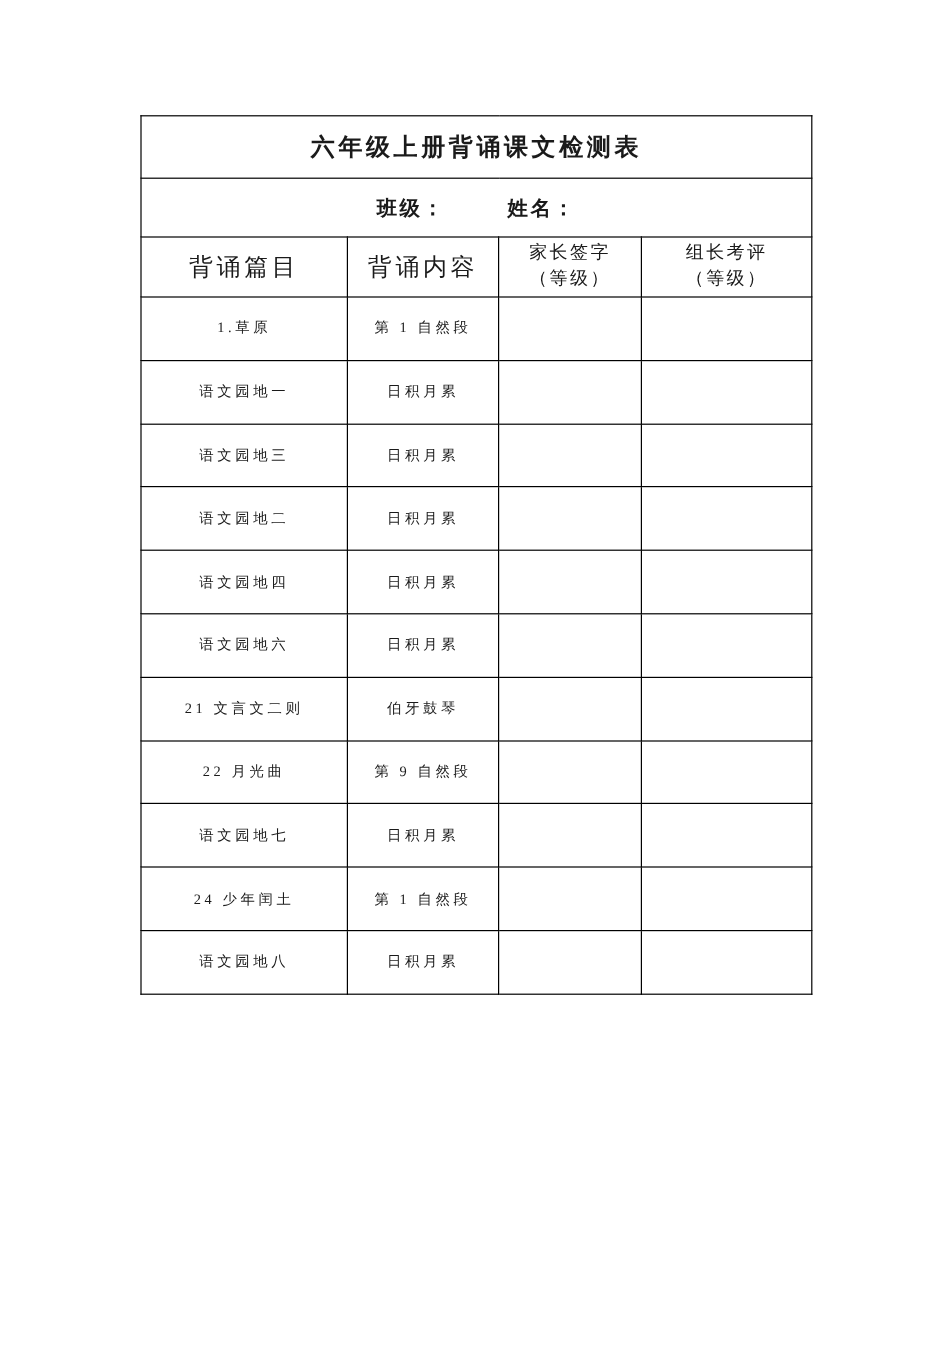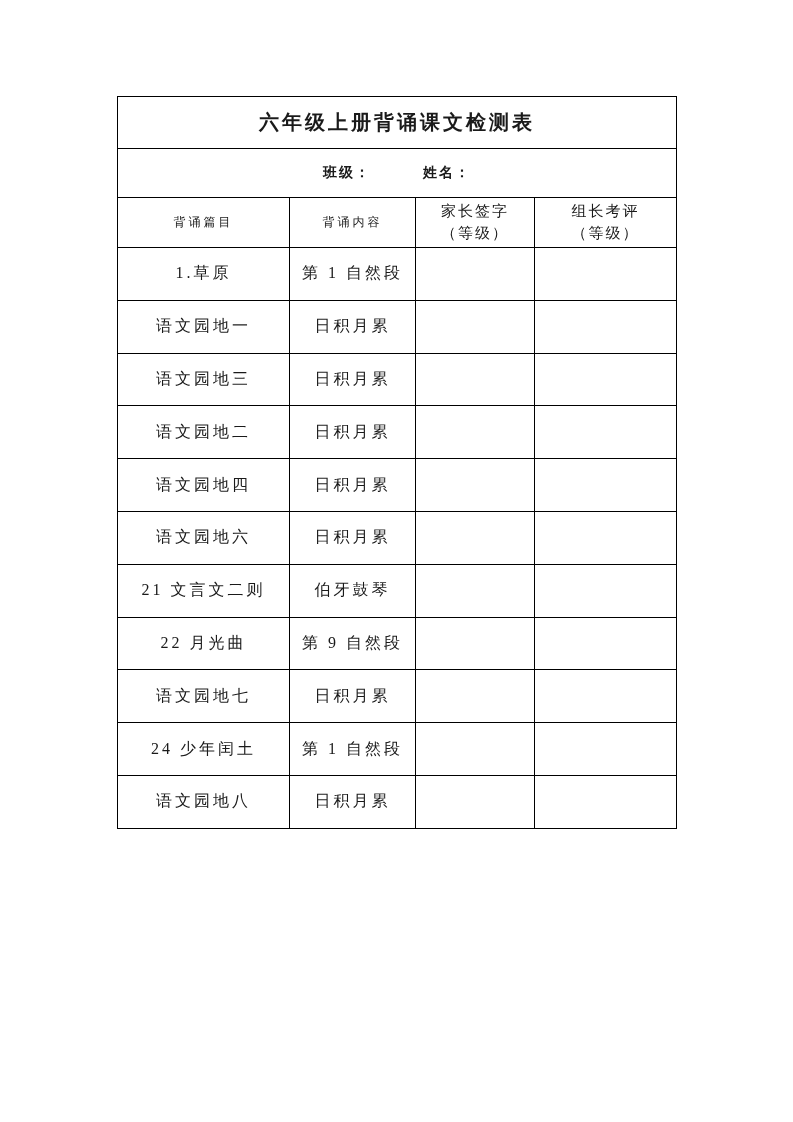--- a/index.html
+++ b/index.html
@@ -34,41 +34,41 @@
     background: #ffffff;
   }
   tr.title-row td {
     height: 51px;
     font-size: 20px;
     font-weight: bold;
     letter-spacing: 3px;
   }
   tr.meta-row td {
     height: 48px;
-    font-size: 14px;
+    font-size: 17px;
     font-weight: bold;
     letter-spacing: 2px;
   }
   .meta-gap {
     display: inline-block;
     width: 52px;
   }
   tr.head-row td {
     height: 49px;
-    font-size: 12px;
+    font-size: 20px;
     letter-spacing: 3px;
   }
   tr.head-row td.two-line {
     font-size: 15px;
     letter-spacing: 2px;
     line-height: 1.45;
   }
   tr.data-row td {
     height: 51.8px;
-    font-size: 16px;
+    font-size: 12px;
     letter-spacing: 3px;
   }
   .page-num {
     position: absolute;
     left: 0;
     right: 0;
     top: 1040px;
     text-align: center;
     font-size: 13px;
     letter-spacing: 0;

